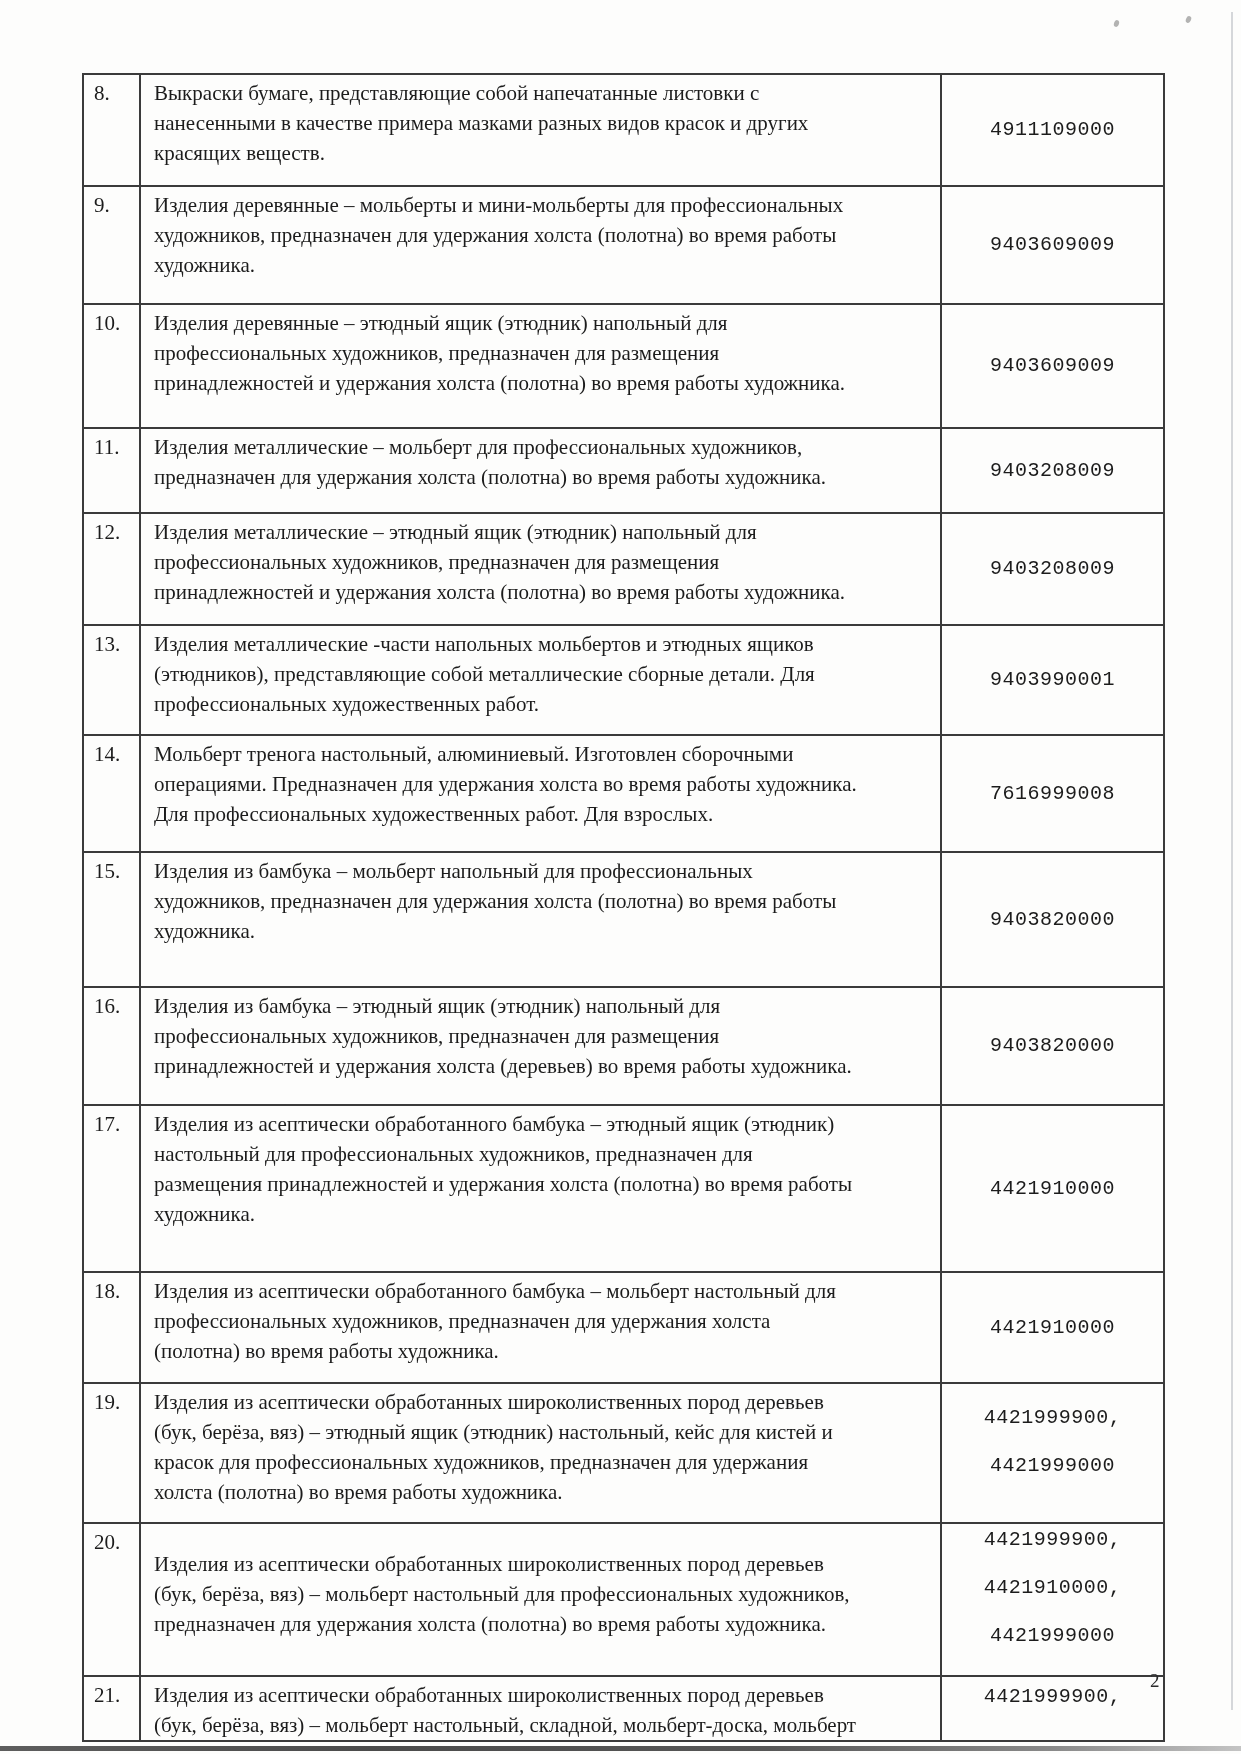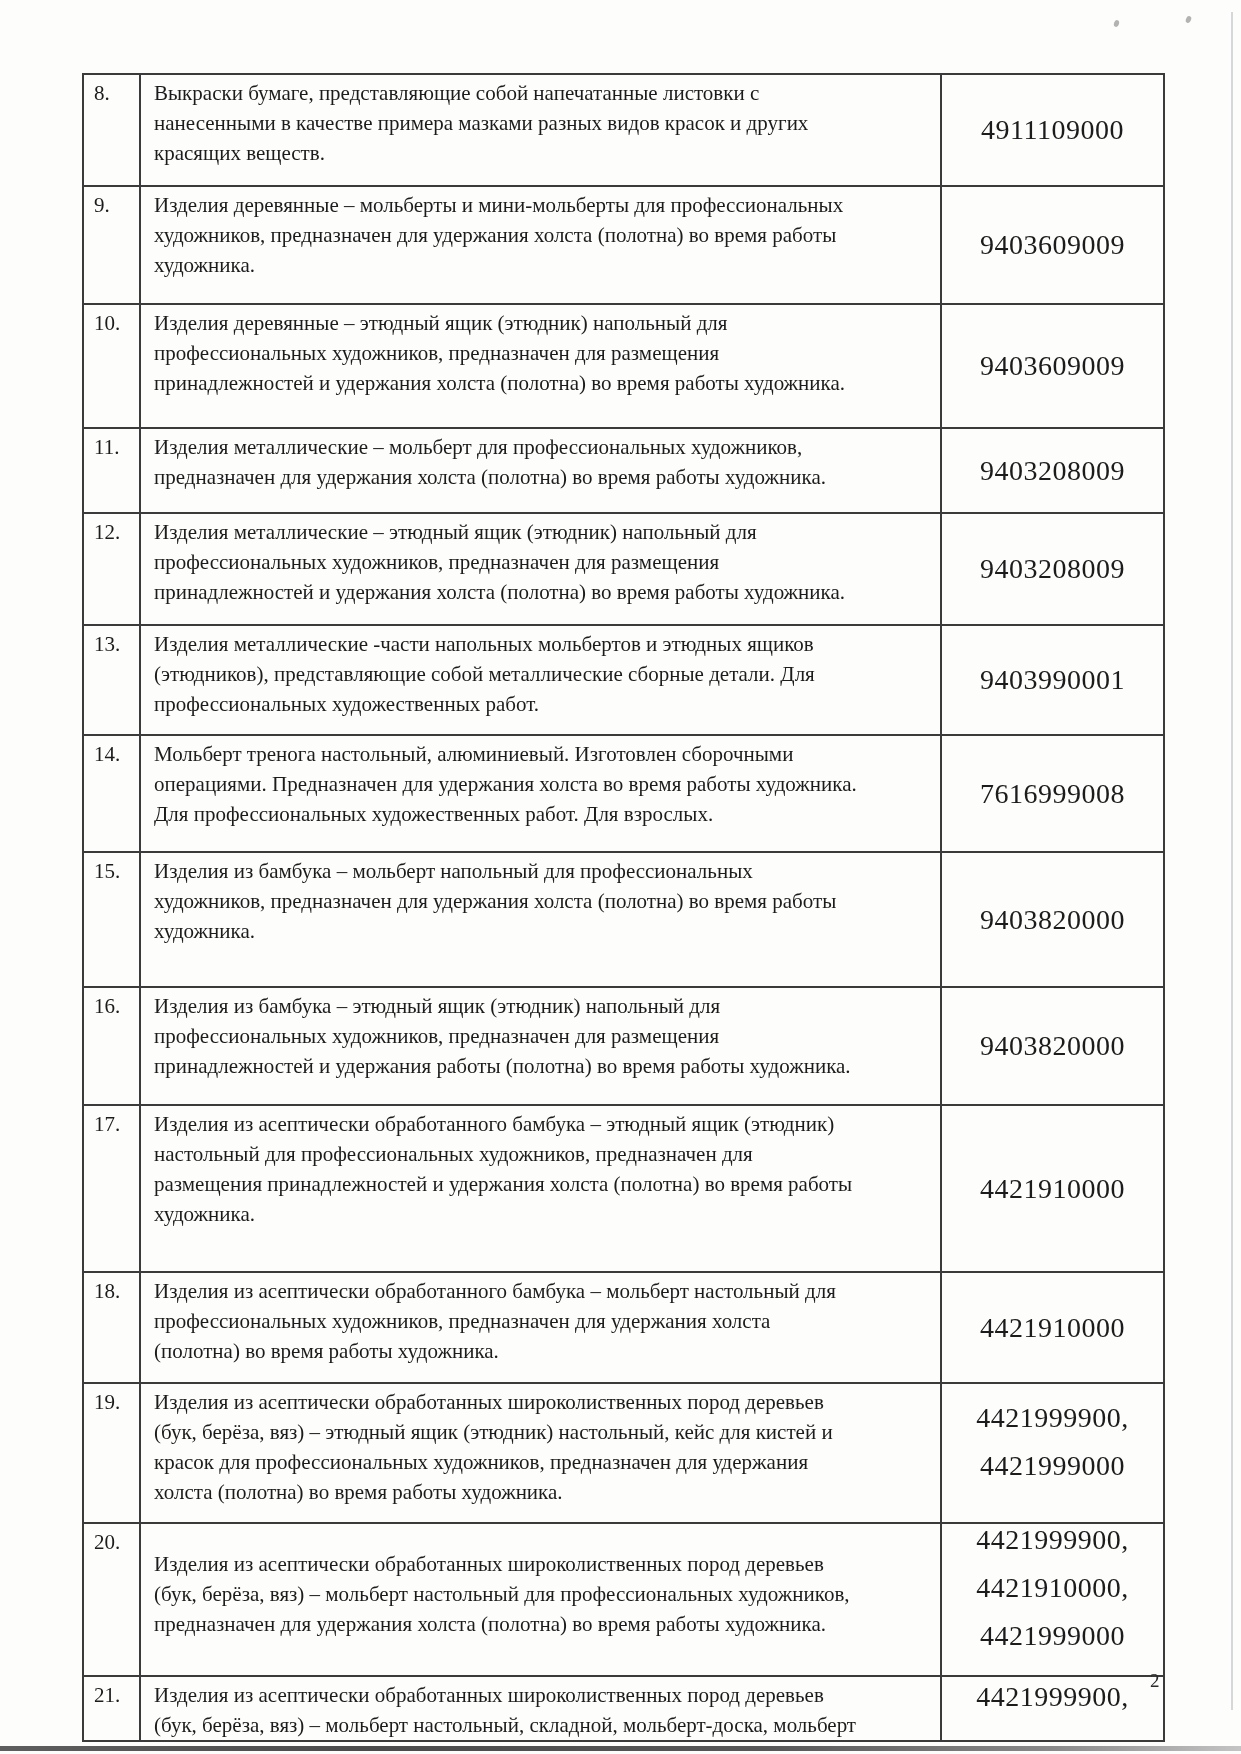--- a/index.html
+++ b/index.html
@@ -74,23 +74,24 @@
   td.code-cell {
     vertical-align: middle;
     text-align: center;
   }
   .codes {
     position: relative;
     display: flex;
     flex-direction: column;
     align-items: center;
     gap: 18px;
-    font-size: 28px;
+    font-size: 20px;
     line-height: 30px;
     letter-spacing: .5px;
+    font-family: Liberation Mono, monospace;
   }
   .codes.c19 { top: -11px; }
   .codes.c20 { top: -12px; }
   .codes.c21 { top: -12px; }
 
   tr.r8  { height: 112px; }
   tr.r9  { height: 118px; }
   tr.r10 { height: 124px; }
   tr.r11 { height: 85px;  }
   tr.r12 { height: 112px; }
@@ -229,21 +230,21 @@
             <div class="codes">
               <span>9403820000</span>
             </div>
           </td>
       </tr>
       <tr class="r16">
         <td class="num-cell">16.</td>
         <td class="desc-cell">
             <div class="desc">Изделия из бамбука – этюдный ящик (этюдник) напольный для
 профессиональных художников, предназначен для размещения
-принадлежностей и удержания работы (полотна) во время работы художника.</div>
+принадлежностей и удержания холста (деревьев) во время работы художника.</div>
           </td>
         <td class="code-cell">
             <div class="codes">
               <span>9403820000</span>
             </div>
           </td>
       </tr>
       <tr class="r17">
         <td class="num-cell">17.</td>
         <td class="desc-cell">

